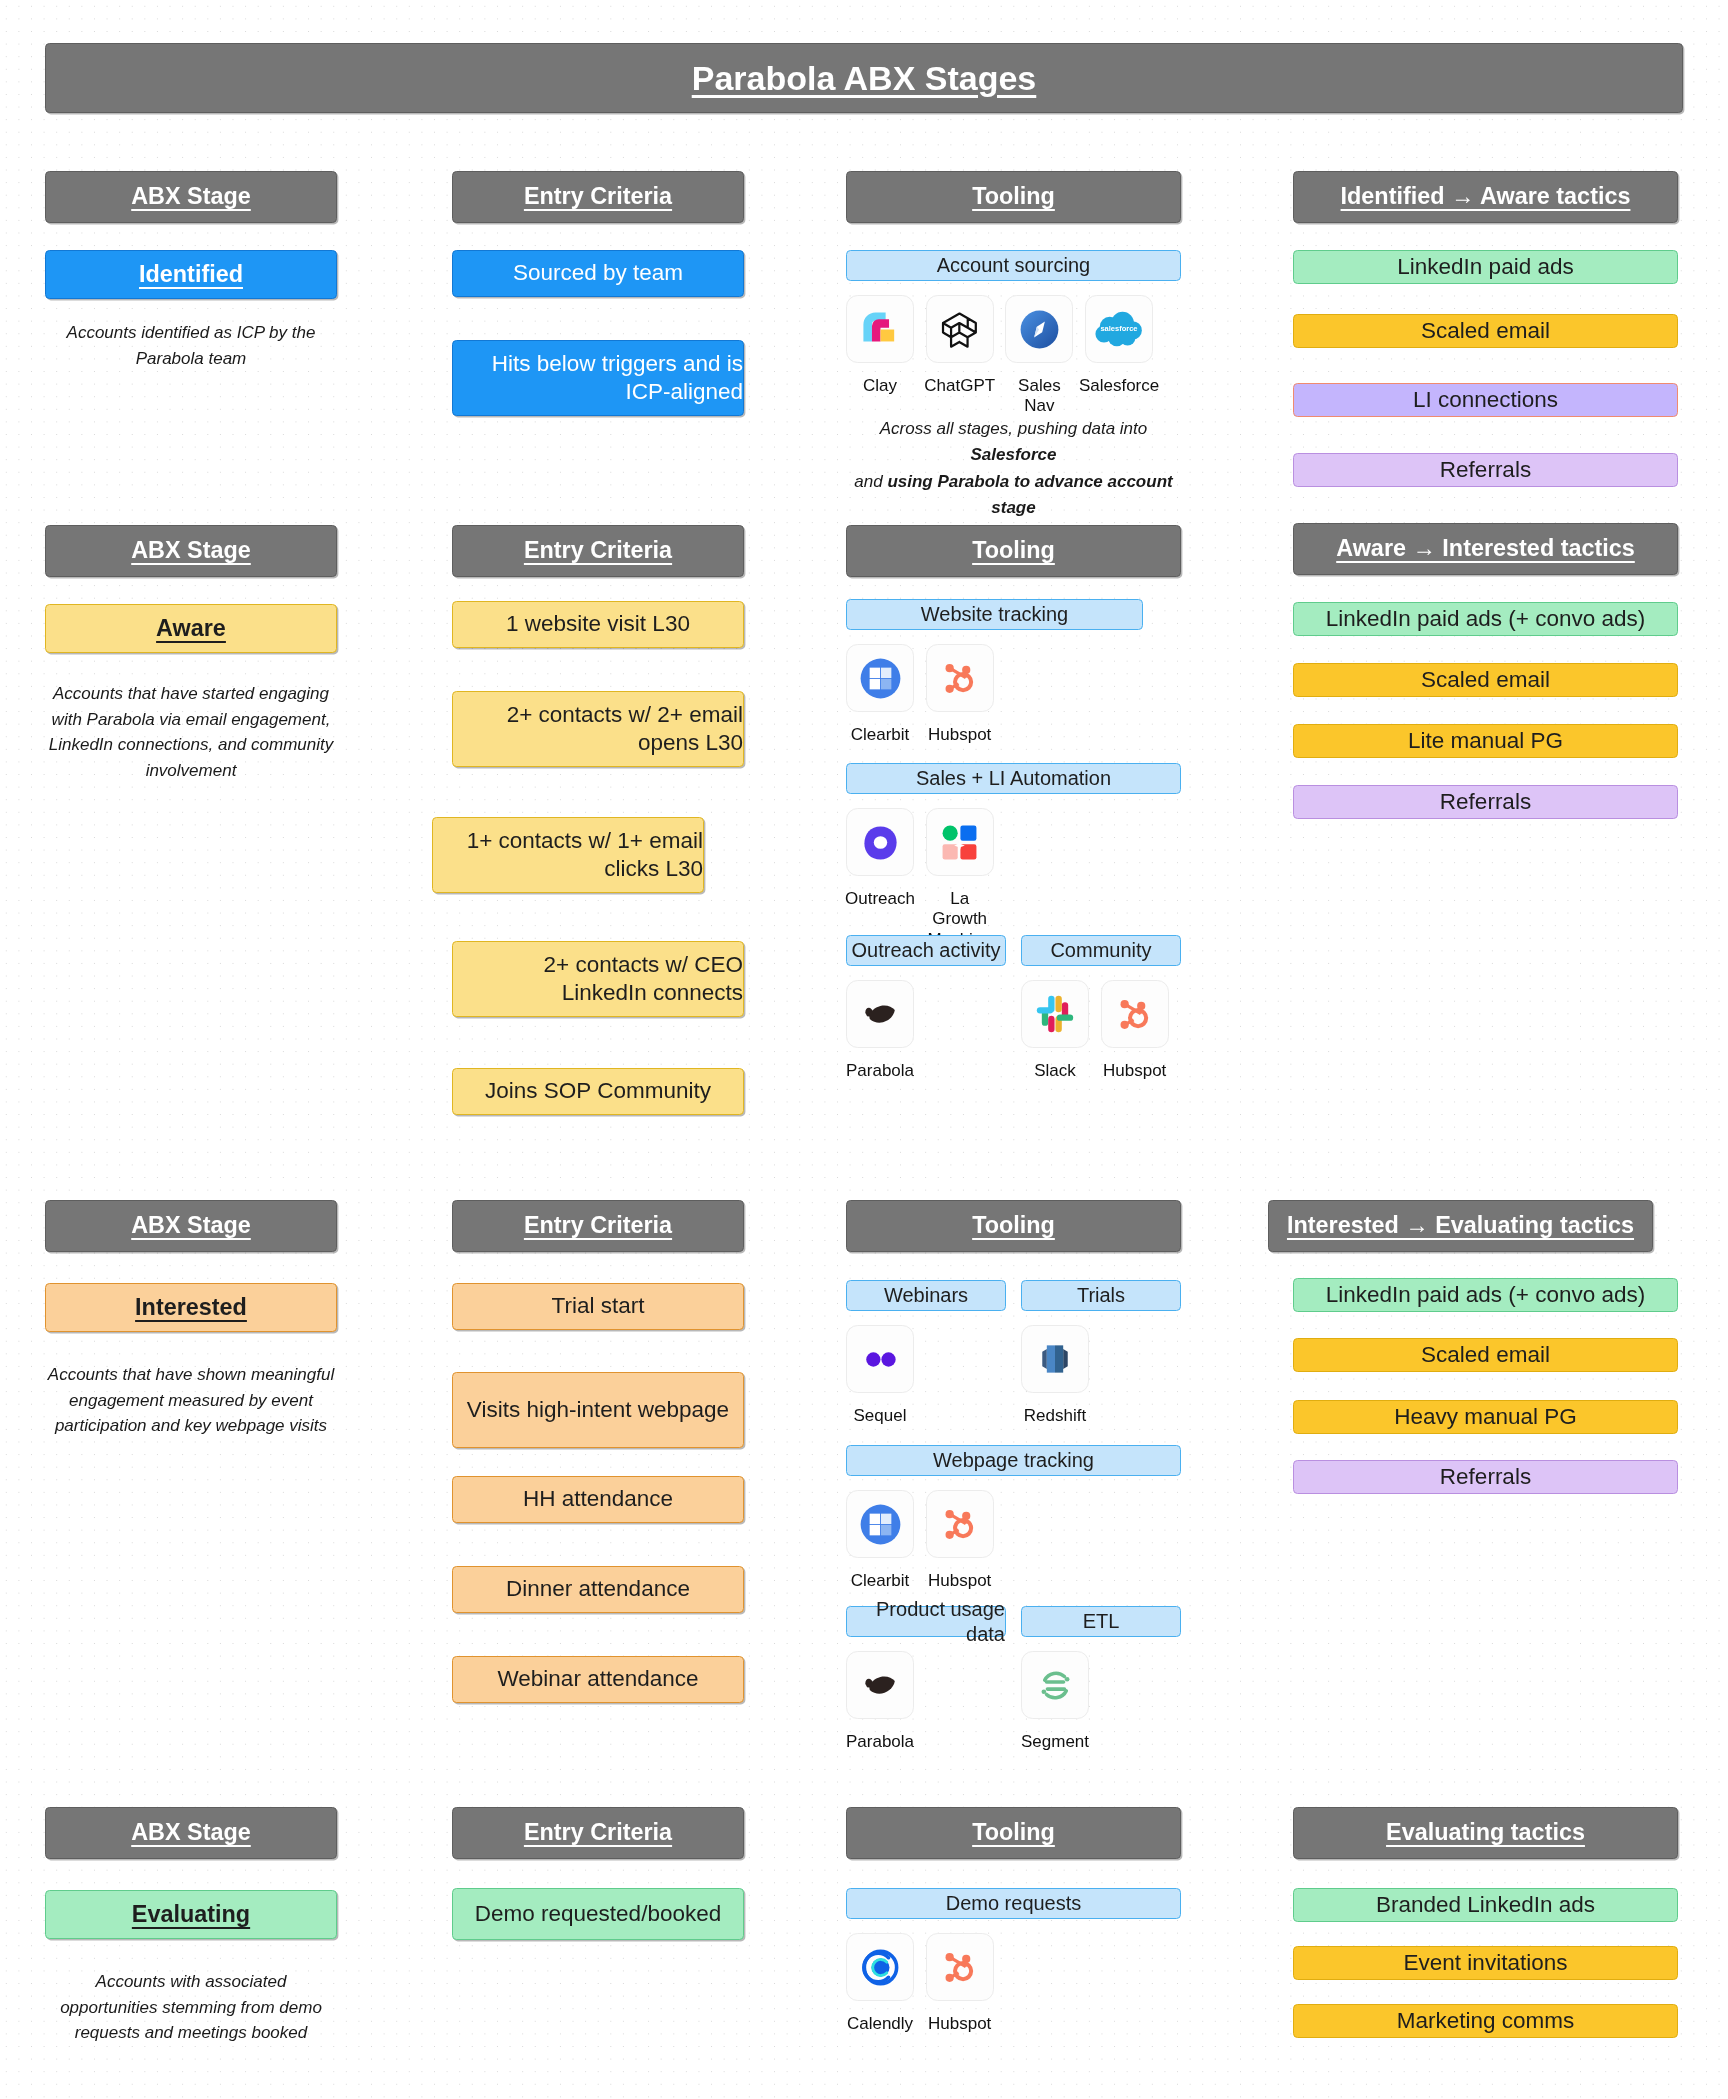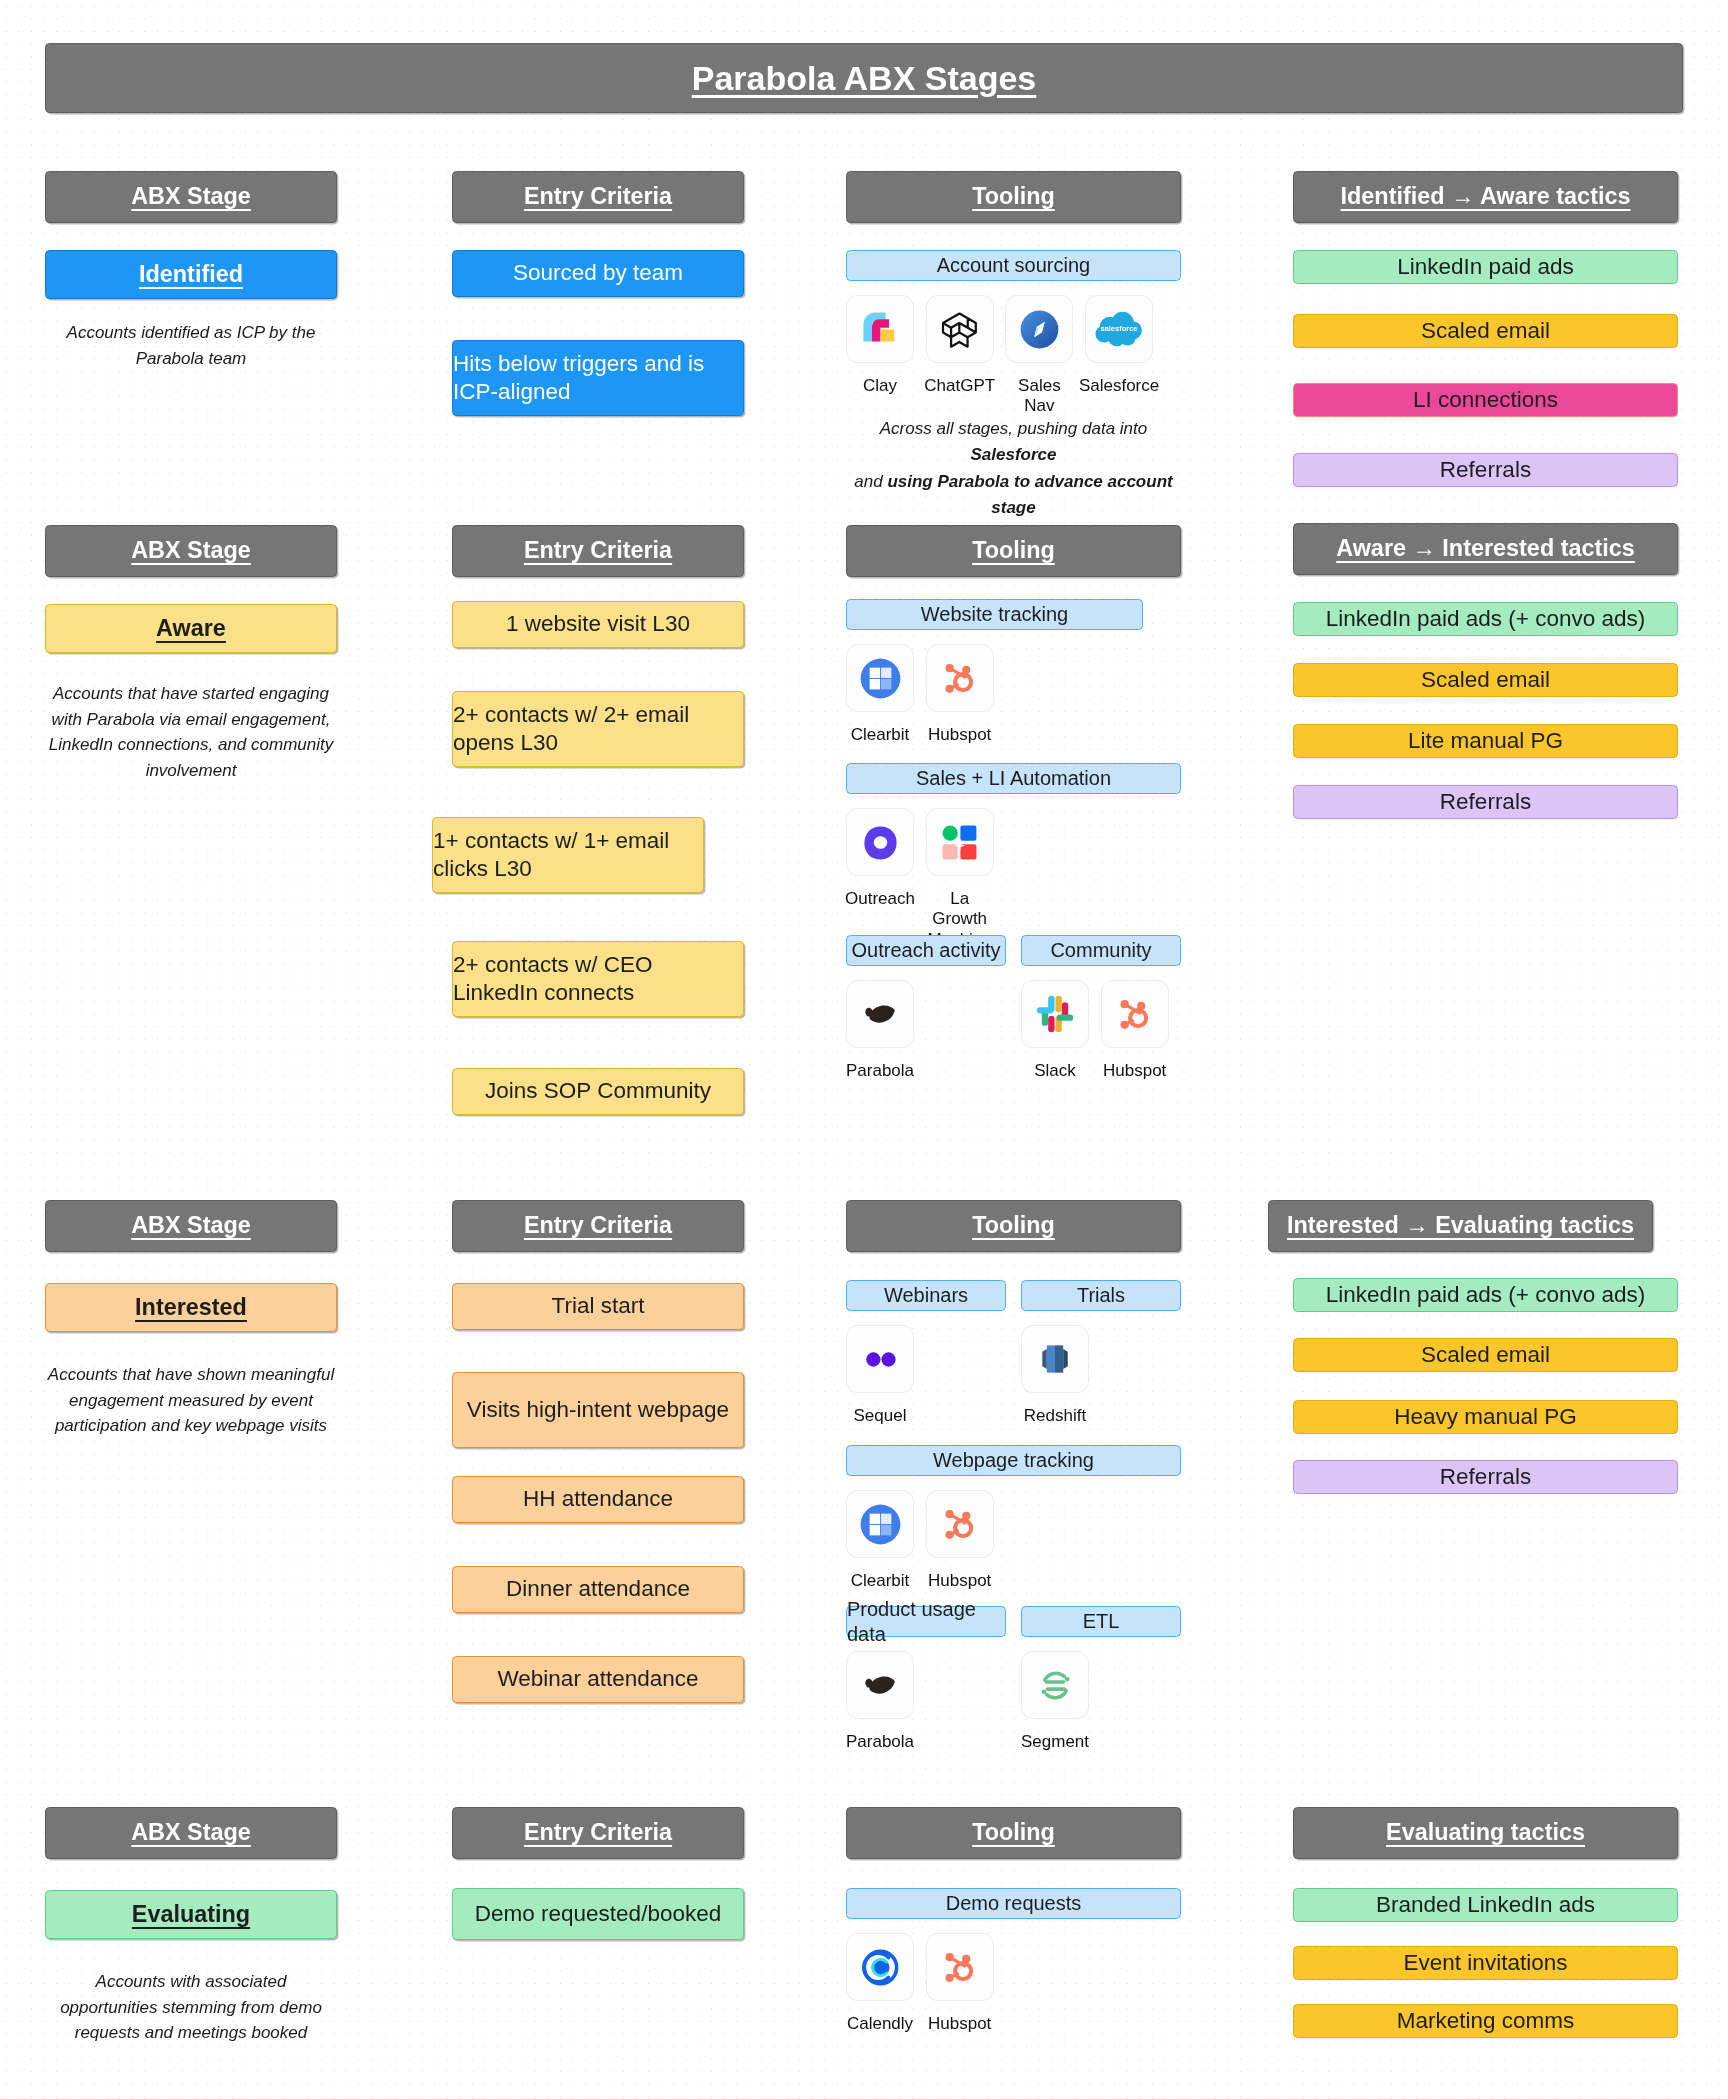--- a/index.html
+++ b/index.html
@@ -14,21 +14,21 @@
     position: relative;
     overflow: hidden;
   }
 
   
   .box {
     border-radius: 4.5px;
     display: flex;
     align-items: center;
     justify-content: center;
-    text-align: left;
+    text-align: right;
     line-height: 1.25;
     position: absolute;
     box-shadow: 1.4px 1.4px 0 rgba(0,0,0,0.28);
   }
 
   .hdr {
     background: #767676;
     color: #ffffff;
     font-weight: bold;
     font-size: 24px;
@@ -42,21 +42,21 @@
   }
 
   .col-hdr { height: 52px; font-size: 23.4px; }
 
   
   .blue   { background: #1e96f5; border: 0.9px solid #1278d4; color: #ffffff; }
   .yellow { background: #fbe08a; border: 0.9px solid #e0b622; color: #1e1e1e; }
   .orange { background: #fbd09a; border: 0.9px solid #e0932f; color: #1e1e1e; }
   .green  { background: #a4ecc0; border: 0.9px solid #5fcc8c; color: #1e1e1e; }
   .gold   { background: #fbc62b; border: 0.9px solid #e0ad10; color: #1e1e1e; }
-  .red    { background: #ec4899; border: 0.9px solid #f08a70; color: #1e1e1e; }
+  .red    { background: #c4b5fd; border: 0.9px solid #f08a70; color: #1e1e1e; }
   .purple { background: #ddc4f7; border: 0.9px solid #b98fe0; color: #1e1e1e; }
   .lightblue { background: #c5e4fb; border: 0.9px solid #4ab0f0; color: #1e1e1e; }
 
   .stage-pill { font-size: 23.4px; font-weight: bold; height: 49px; }
   .stage-pill span { text-decoration: underline; text-underline-offset: 4.5px; }
 
   .crit { font-size: 22.5px; }
   .tactic { font-size: 22.5px; height: 34px; box-shadow: none; }
   .tool-cat { font-size: 20px; height: 31px; box-shadow: none; }
 

